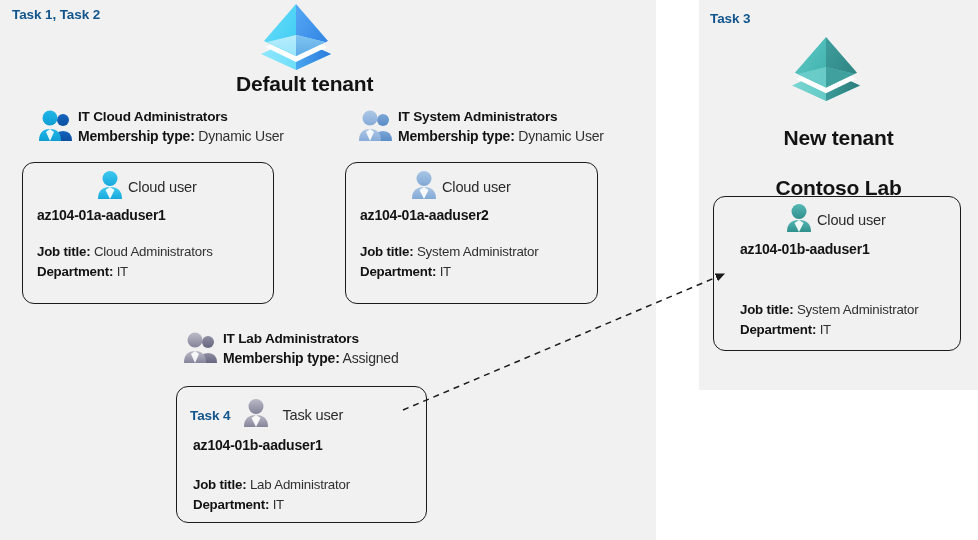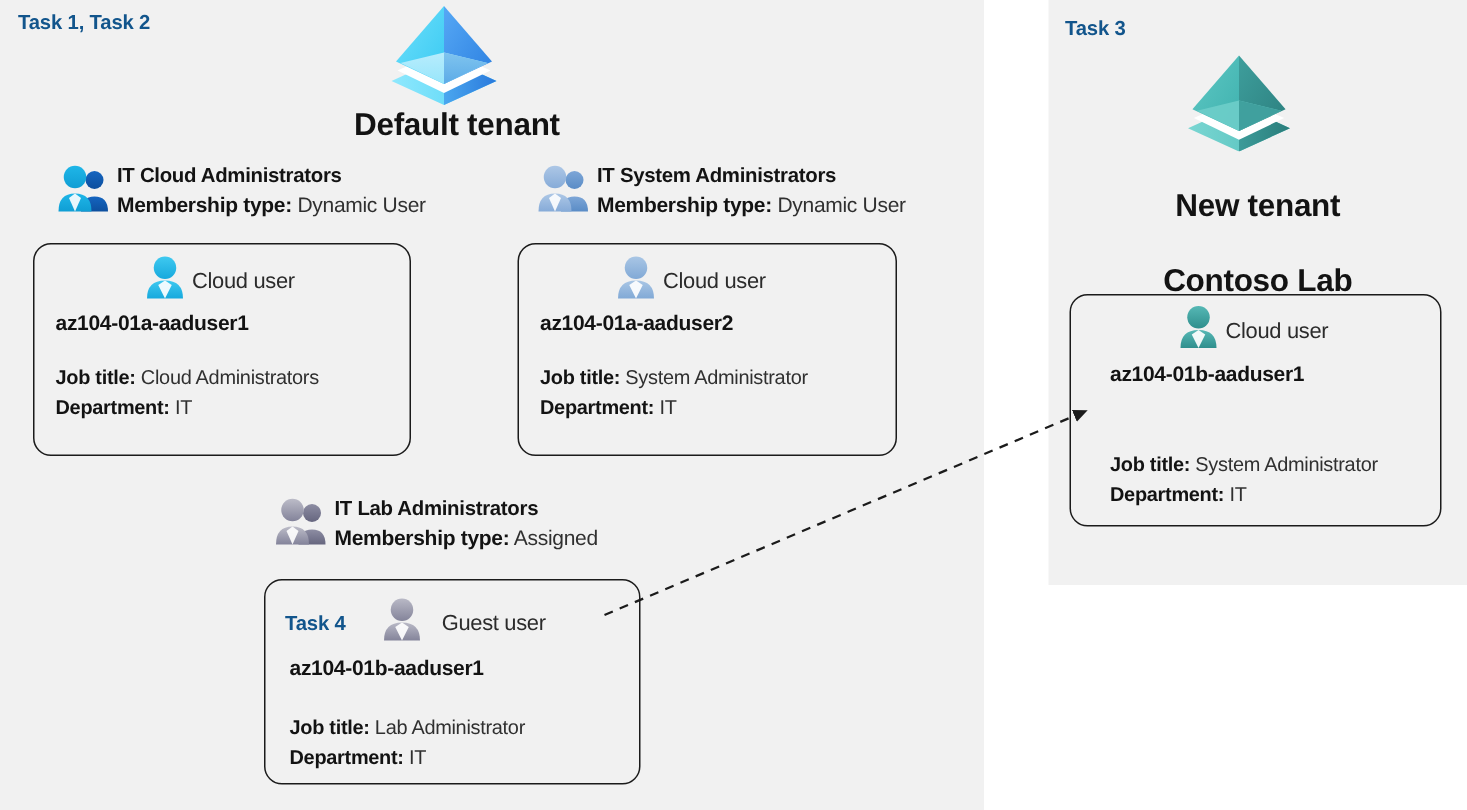--- a/index.html
+++ b/index.html
@@ -96,21 +96,21 @@
     position: absolute;
     display: flex;
     align-items: center;
     gap: 4px;
     white-space: nowrap;
   }
   .card-head .task-inline {
     font-size: 13.5px;
     font-weight: bold;
     color: #12558c;
-    margin-right: 20px;
+    margin-right: 8px;
     letter-spacing: -0.1px;
   }
   .usertype {
     font-size: 14.6px;
     color: #2b2b2b;
     letter-spacing: -0.2px;
   }
   .card-username {
     position: absolute;
     font-size: 14px;
@@ -358,21 +358,21 @@
             <linearGradient id="u3" x1="0" y1="0" x2="0" y2="1">
               <stop offset="0" stop-color="#b9b9c6"></stop>
                 <stop offset="1" stop-color="#84849a"></stop>
             </linearGradient>
           </defs>
           <circle cx="14" cy="8.5" r="7.5" fill="url(#u3)"></circle>
           <path d="M2 29 q0-12 12-12 q12 0 12 12 z" fill="url(#u3)"></path>
           <path d="M14 17 l-4.5 3 l4.5 9 l4.5 -9 z" fill="#ffffff" opacity="0.92"></path>
         </svg>
       </span>
-      <span class="usertype" style="margin-left:8px;">Guest user</span>
+      <span class="usertype" style="margin-left:8px;">Task user</span>
     </div>
     <div class="card-username" style="left:16px; top:50px;">az104-01b-aaduser1</div>
     <div class="card-attrs" style="left:16px; top:88px;">
       <div class="attr"><b>Job title:</b> <span>Lab Administrator</span></div>
       <div class="attr"><b>Department:</b> <span>IT</span></div>
     </div>
   </div>
 
   <div class="card" style="left:713px; top:196px; width:248px; height:155px;">
     <div class="card-head" style="left:71px; top:6px;">

